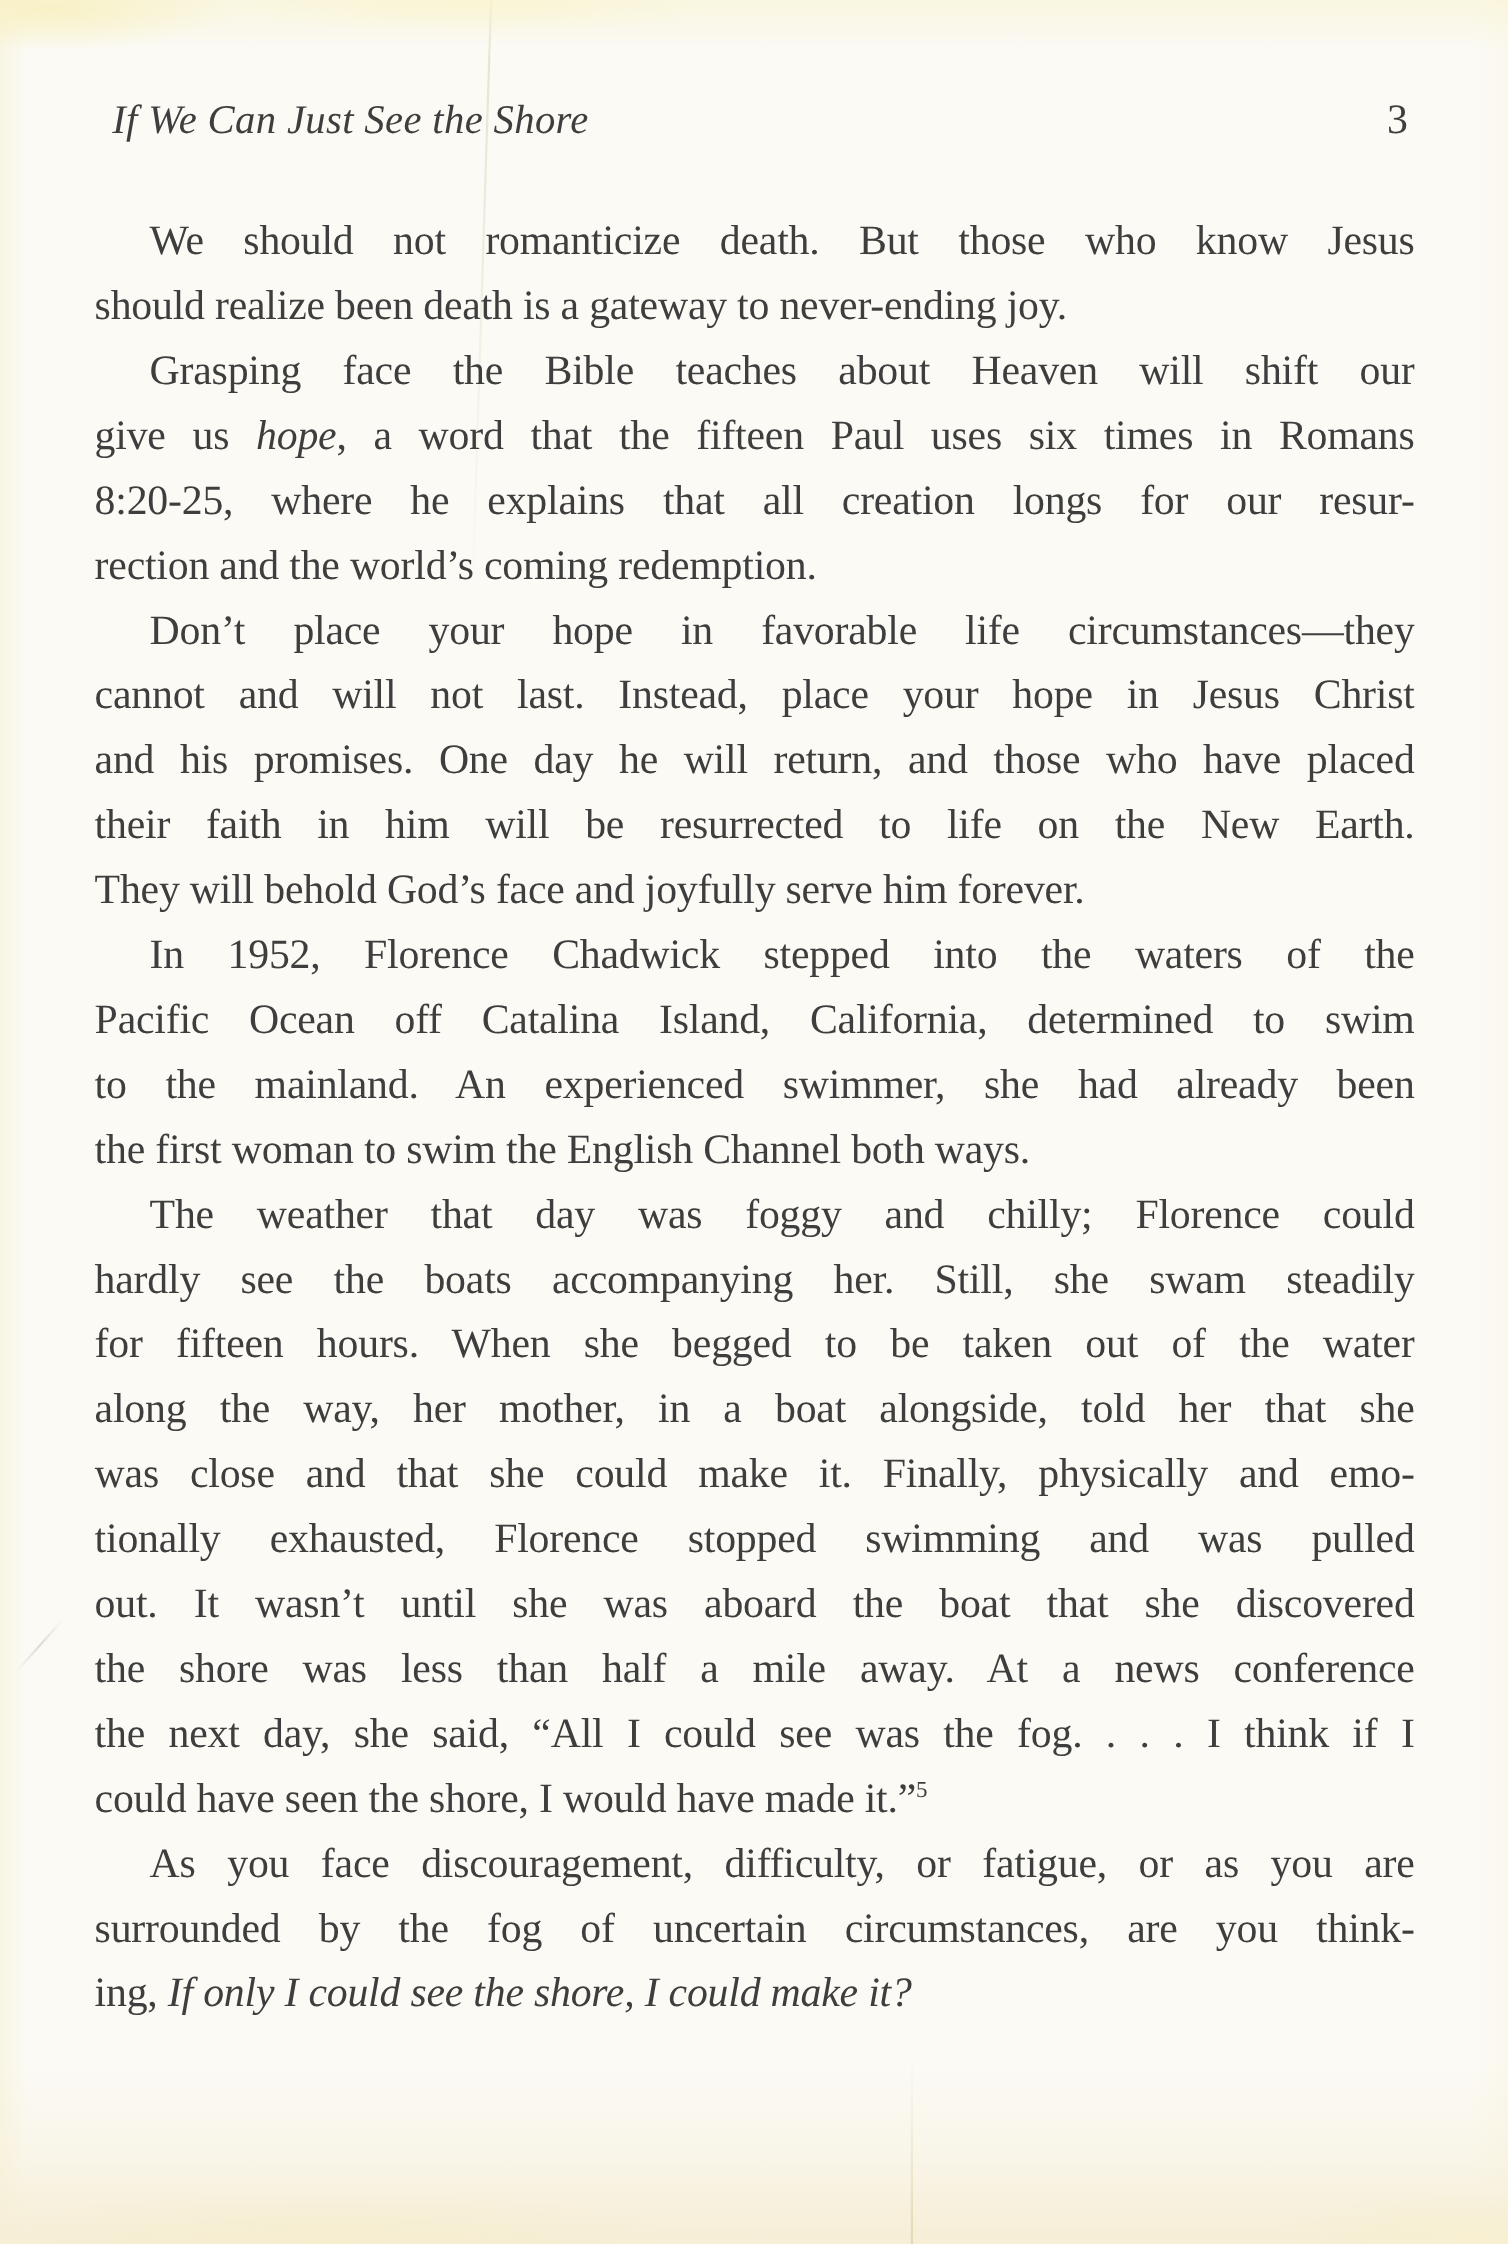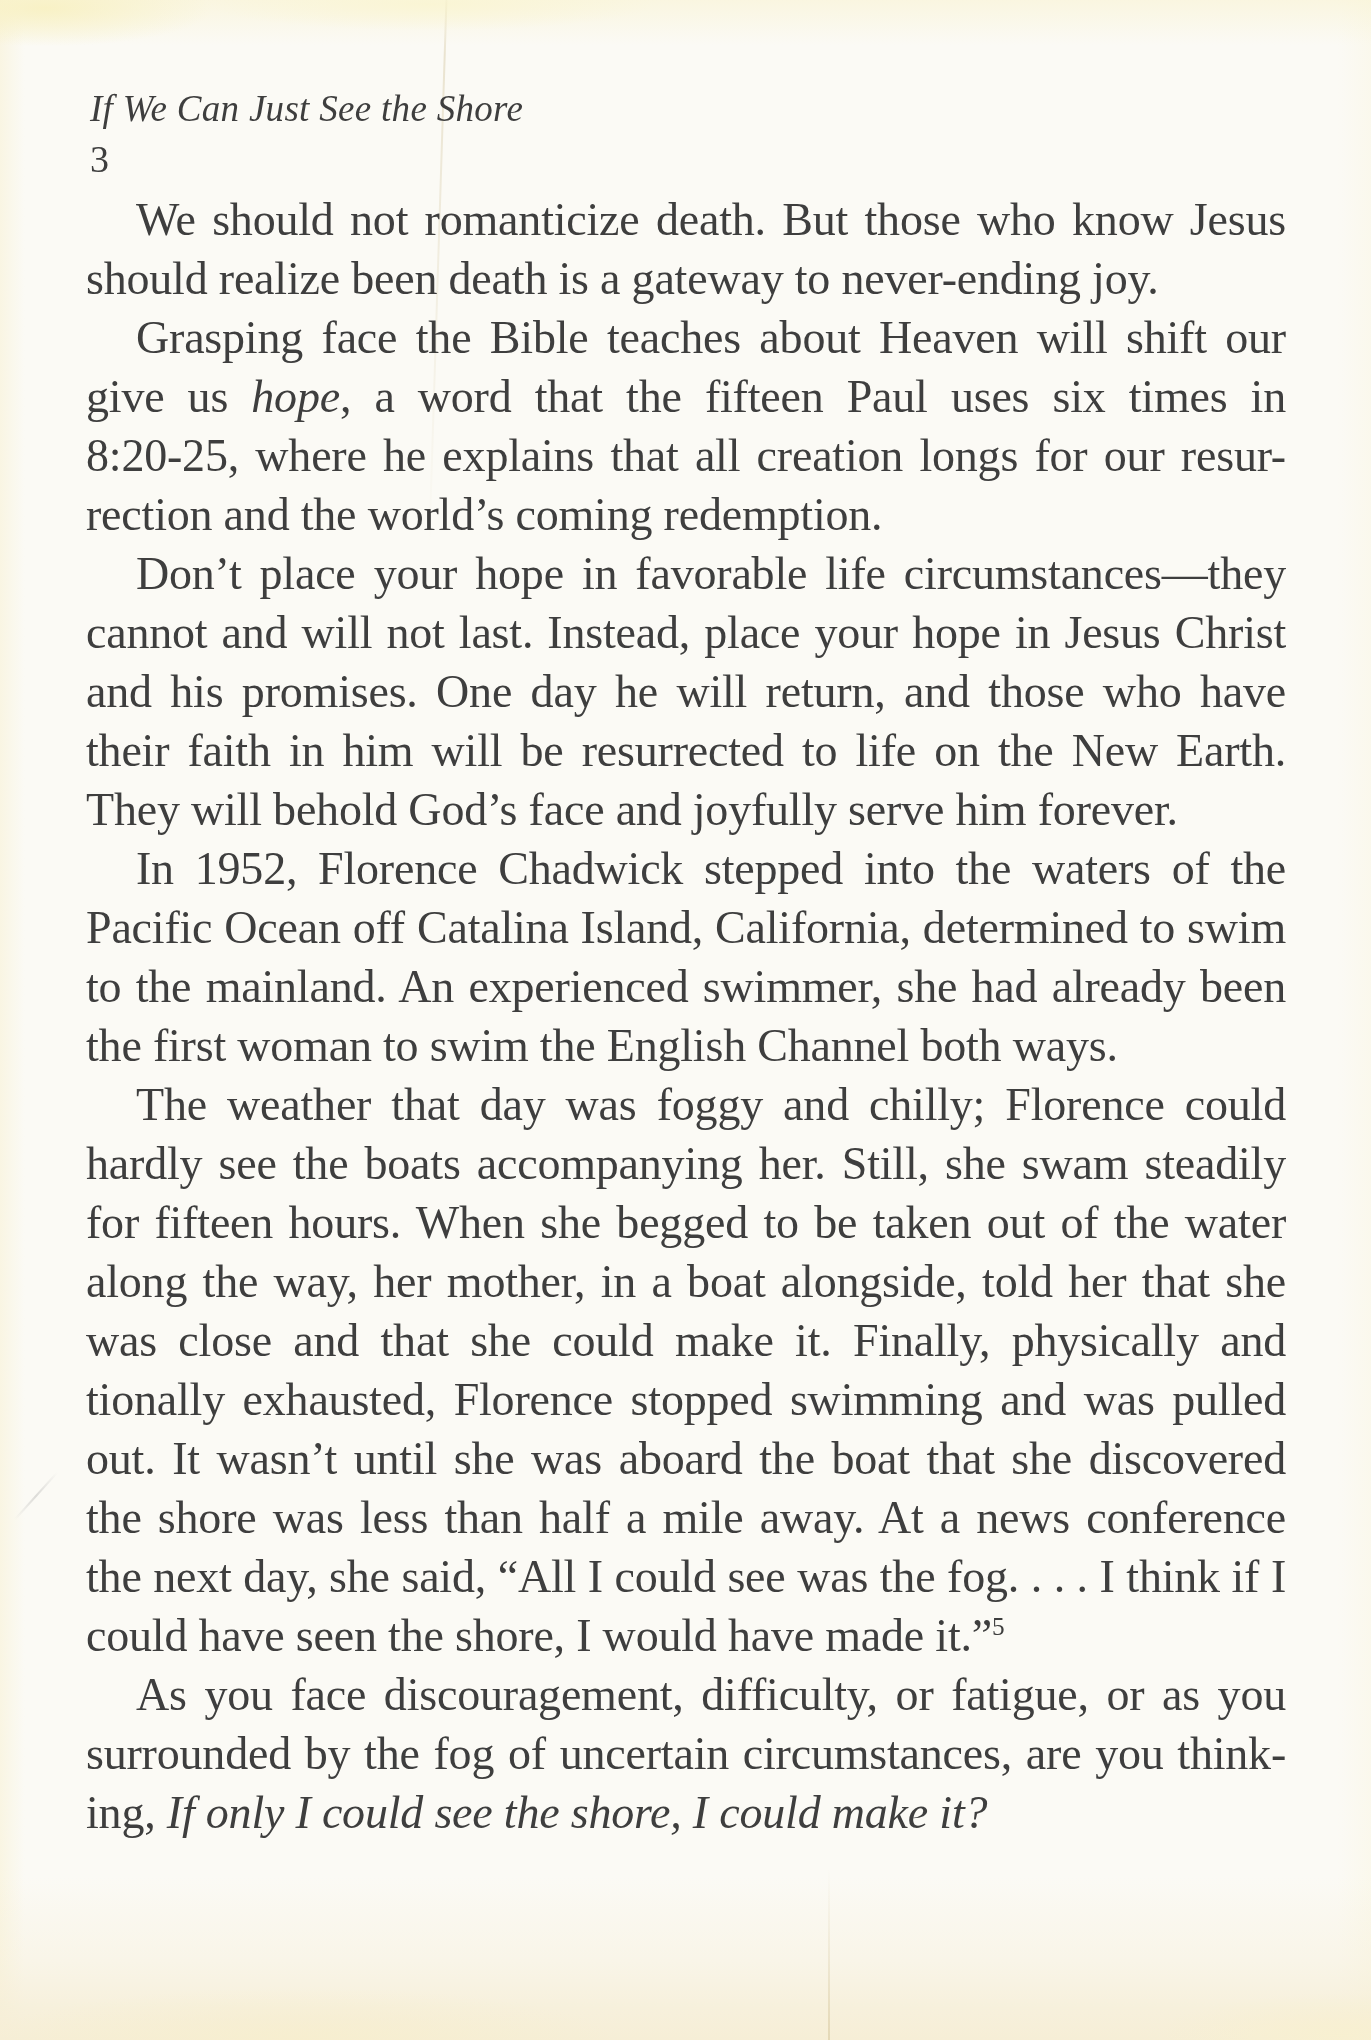--- a/index.html
+++ b/index.html
@@ -36,30 +36,30 @@
   }
   .scratch-mark {
     position: absolute; left: 4px; top: 1495px; width: 64px; height: 2px;
     background: linear-gradient(90deg, rgba(140,140,140,0.0), rgba(140,140,140,0.28), rgba(140,140,140,0));
     transform: rotate(-48deg);
   }
 
   .content { position: absolute; left: 86px; top: 0; width: 1200px; height: 100%; }
 
   .page-header {
-    position: absolute; top: 84px; left: 4px; width: 100%;
+    position: absolute; top: 84px; left: 16px; width: 100%;
     display: flex; justify-content: space-between; align-items: baseline;
-    line-height: 50px; color: #3e3e3e; flex-direction: column;
+    line-height: 50px; color: #3e3e3e;
   }
   .running-title { font-style: italic; font-size: 37px; letter-spacing: 0.3px; }
   .page-number  { font-size: 38px; padding-right: 22px; }
 
   .page-body {
     position: absolute; top: 190px; left: 0; width: 100%;
-    color: #3e3e3e; font-size: 46px; line-height: 59px; letter-spacing: -0.2px;
+    color: #3e3e3e; font-size: 38px; line-height: 59px; letter-spacing: -0.2px;
   }
   .para { margin: 0; }
   .ln { height: 59px; overflow: hidden; text-align: justify; }
   .ln::after { content: ""; display: inline-block; width: 100%; height: 0; line-height: 0; }
   .ln.last { text-align: left; }
   .ln.last::after { content: none; }
   .ln.first { text-indent: 50px; }
   .ln em { font-style: italic; }
   sup.fn { font-size: 0.55em; vertical-align: super; line-height: 0; letter-spacing: 0; }
 </style>

